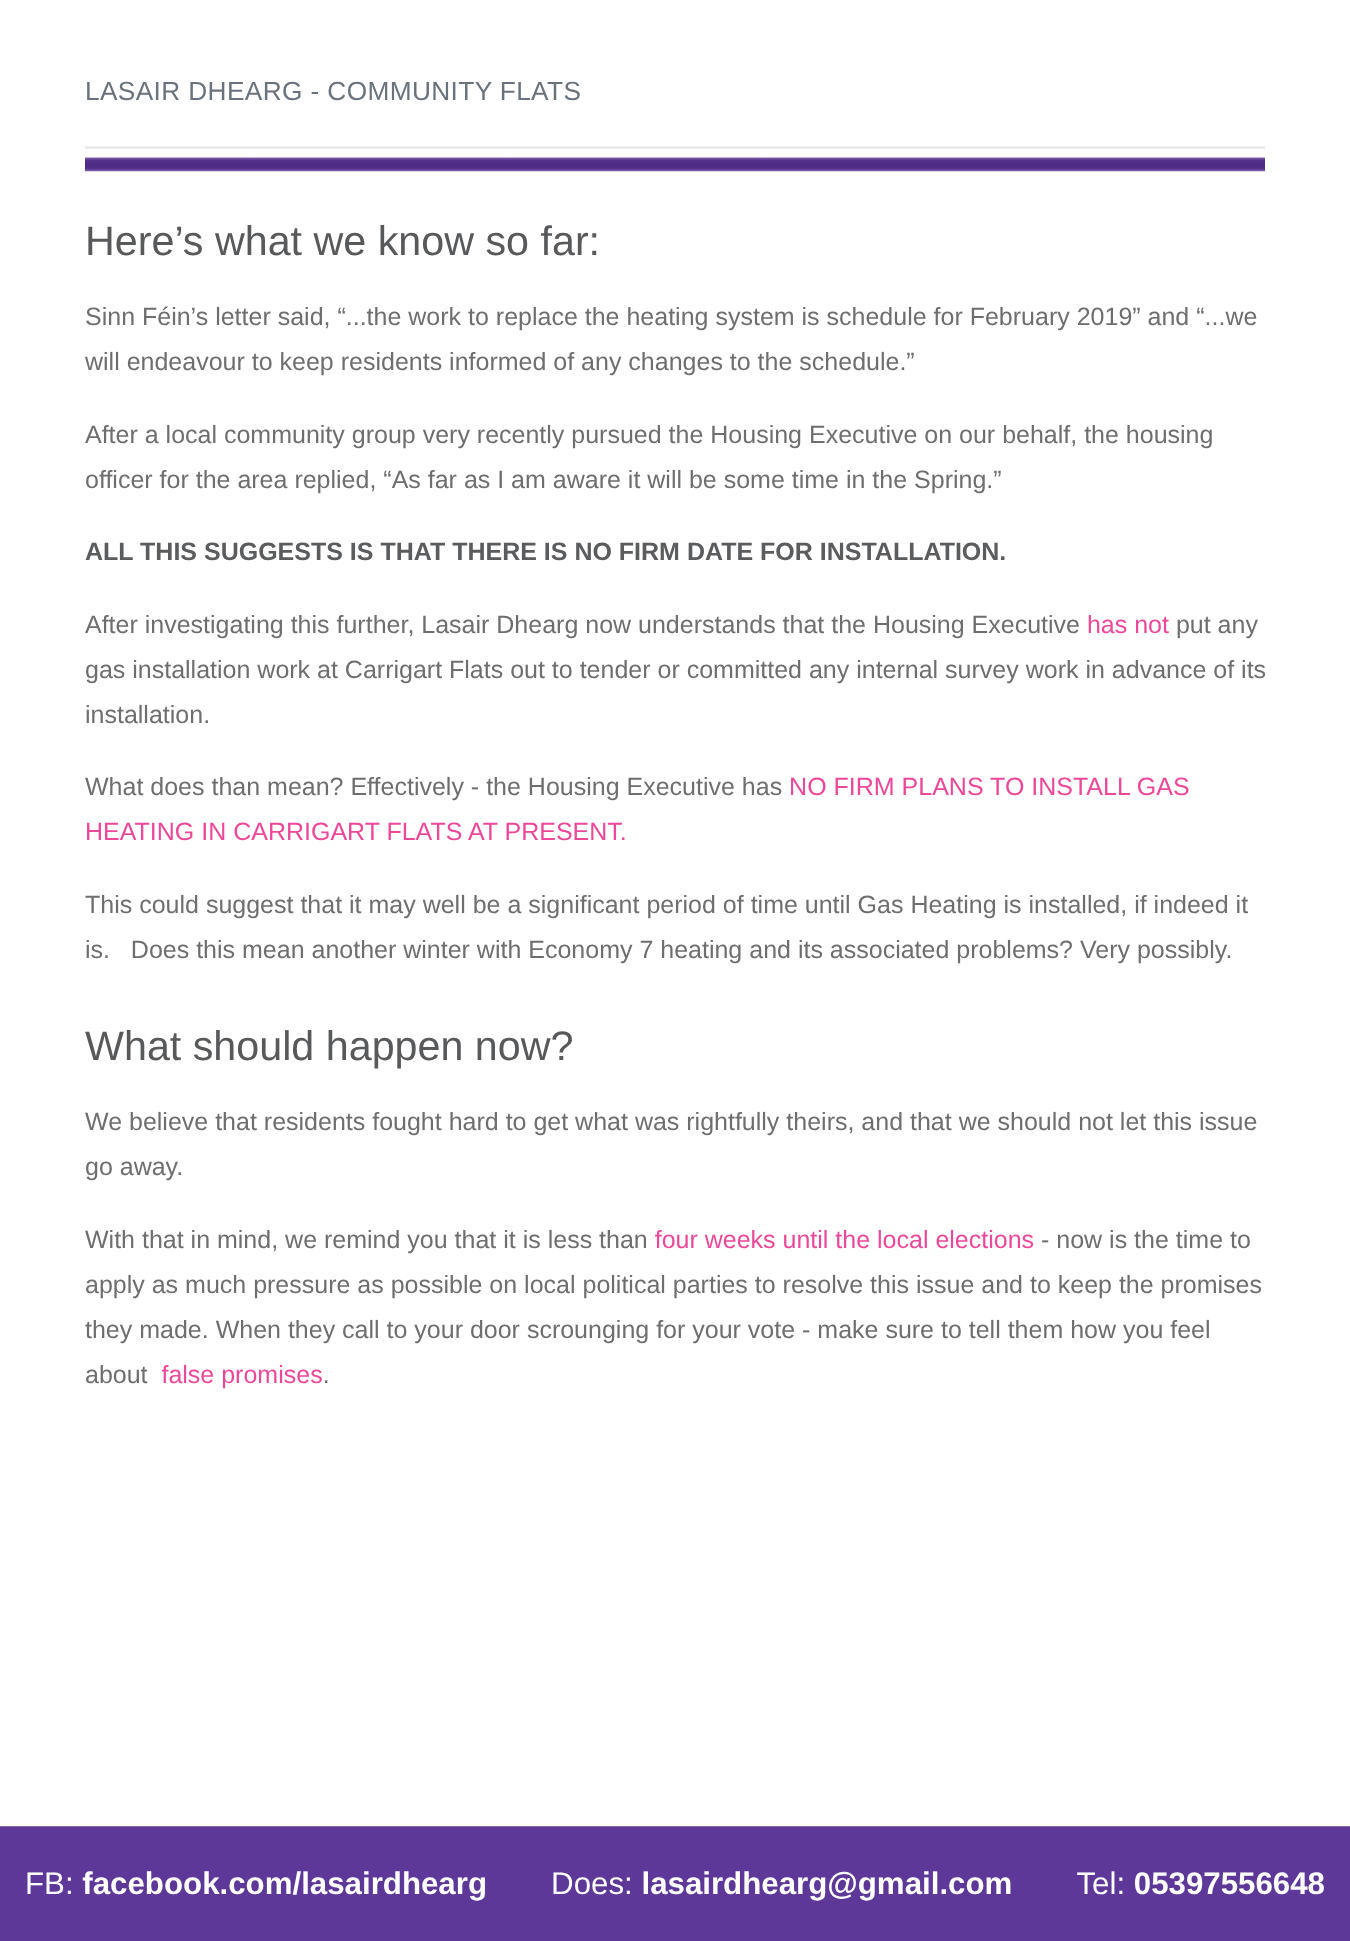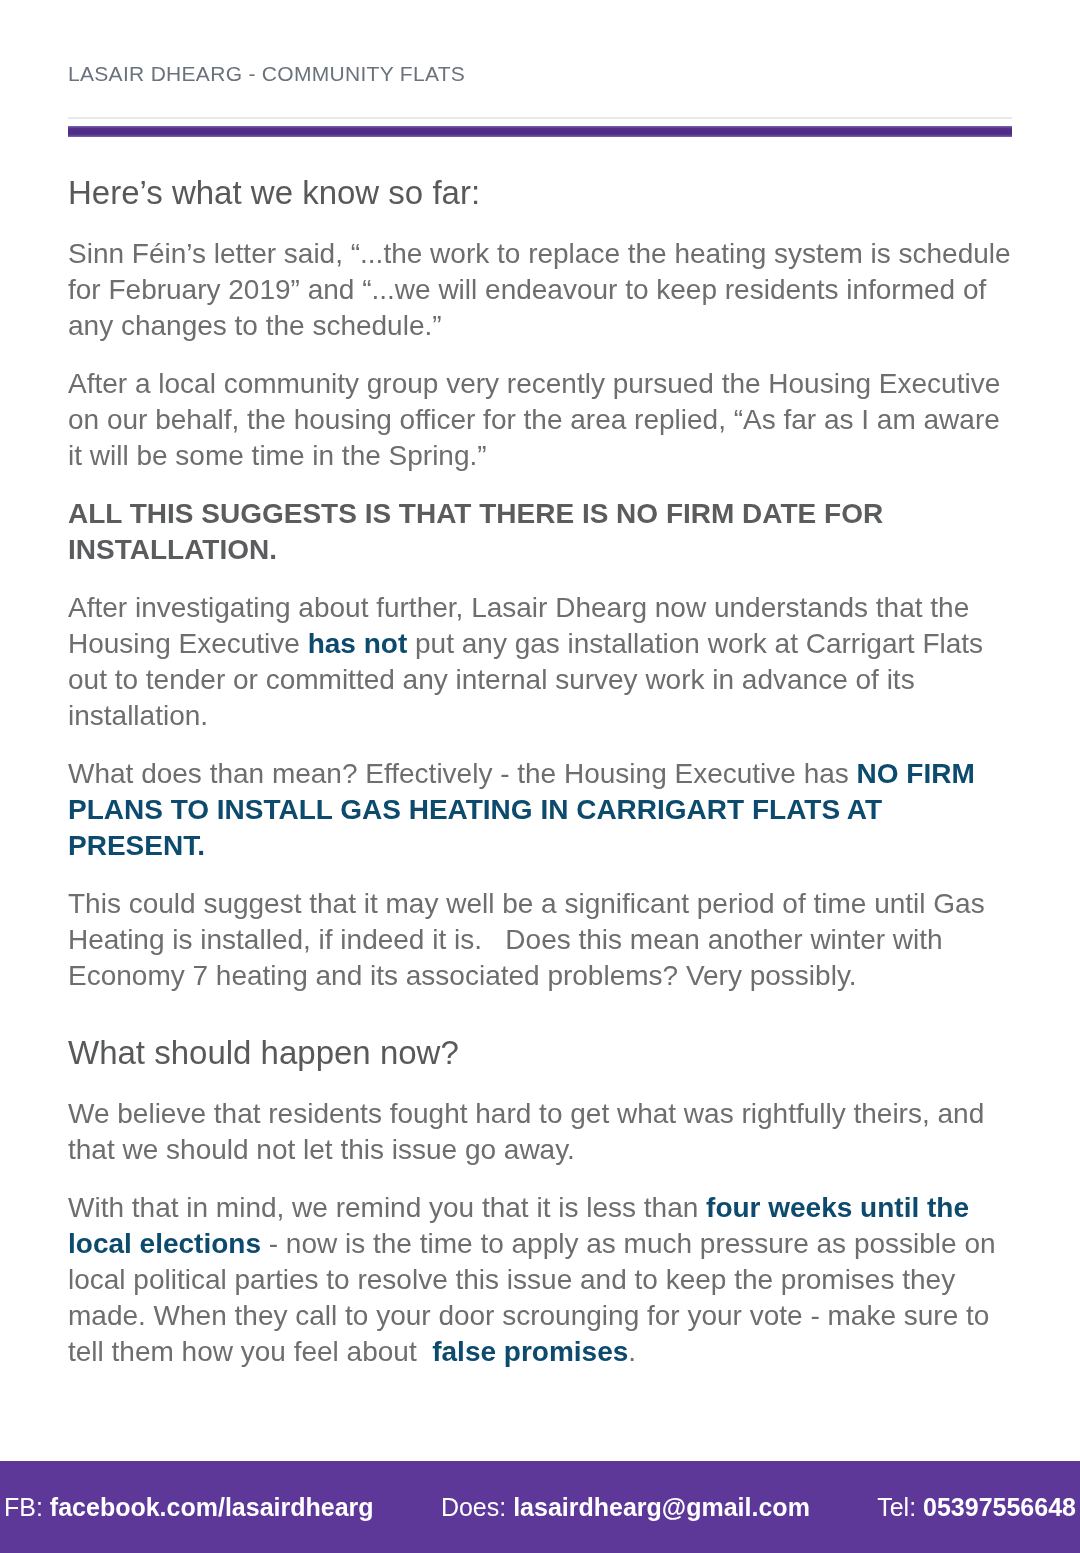--- a/index.html
+++ b/index.html
@@ -46,41 +46,41 @@
   .section-heading {
     margin: 0;
     font-size: 33px;
     line-height: 42px;
     font-weight: normal;
     color: #58595b;
   }
   .section-heading.second { margin-top: 38px; }
   .para {
     margin: 22px 0 0 0;
-    font-size: 28px;
+    font-size: 20px;
     line-height: 36px;
     white-space: pre-wrap;
   }
-  .para .b { font-weight: bold; color: #0c4a6e; text-align: right; }
+  .para .b { font-weight: normal; color: #ec4899; text-align: right; }
   .para.callout {
     font-weight: bold;
     color: #5b5c5e;
   }
   .footer {
     position: absolute;
     left: 0;
     bottom: 0;
     width: 1080px;
     height: 92px;
     background: #5d3899;
     color: #ffffff;
     display: flex;
     align-items: center;
     justify-content: space-between;
-    padding: 0 4px;
+    padding: 0 20px;
     font-size: 25px;
   }
   .footer-item { white-space: nowrap; }
   .footer-item .label { font-weight: normal; }
   .footer-item .value { font-weight: bold; }
 </style>
 </head>
 <body>
 
 <div class="page">
@@ -93,21 +93,21 @@
 
     <h1 class="section-heading">Here’s what we know so far:</h1>
 
     <p class="para"><span>Sinn Féin’s letter said, “...the work to replace the heating system is schedule for February 2019” and “...we will endeavour to keep residents informed of any changes to the schedule.”</span></p>
 
 
     <p class="para"><span>After a local community group very recently pursued the Housing Executive on our behalf, the housing officer for the area replied, “As far as I am aware it will be some time in the Spring.”</span></p>
 
     <p class="para callout"><span>ALL THIS SUGGESTS IS THAT THERE IS NO FIRM DATE FOR INSTALLATION.</span></p>
 
-    <p class="para"><span>After investigating about further, Lasair Dhearg now understands that the Housing Executive </span><span class="b">has not</span><span> put any gas installation work at Carrigart Flats out to tender or committed any internal survey work in advance of its installation.</span></p>
+    <p class="para"><span>After investigating this further, Lasair Dhearg now understands that the Housing Executive </span><span class="b">has not</span><span> put any gas installation work at Carrigart Flats out to tender or committed any internal survey work in advance of its installation.</span></p>
 
     <p class="para"><span>What does than mean? Effectively - the Housing Executive has </span><span class="b">NO FIRM PLANS TO INSTALL GAS HEATING IN CARRIGART FLATS AT PRESENT.</span></p>
 
     <p class="para"><span>This could suggest that it may well be a significant period of time until Gas Heating is installed, if indeed it is.   Does this mean another winter with Economy 7 heating and its associated problems? Very possibly.</span></p>
 
     <h1 class="section-heading second">What should happen now?</h1>
 
     <p class="para"><span>We believe that residents fought hard to get what was rightfully theirs, and that we should not let this issue go away.</span></p>
 
     <p class="para"><span>With that in mind, we remind you that it is less than </span><span class="b">four weeks until the local elections</span><span> - now is the time to apply as much pressure as possible on local political parties to resolve this issue and to keep the promises they made. When they call to your door scrounging for your vote - make sure to tell them how you feel about  </span><span class="b">false promises</span><span>.</span></p>

